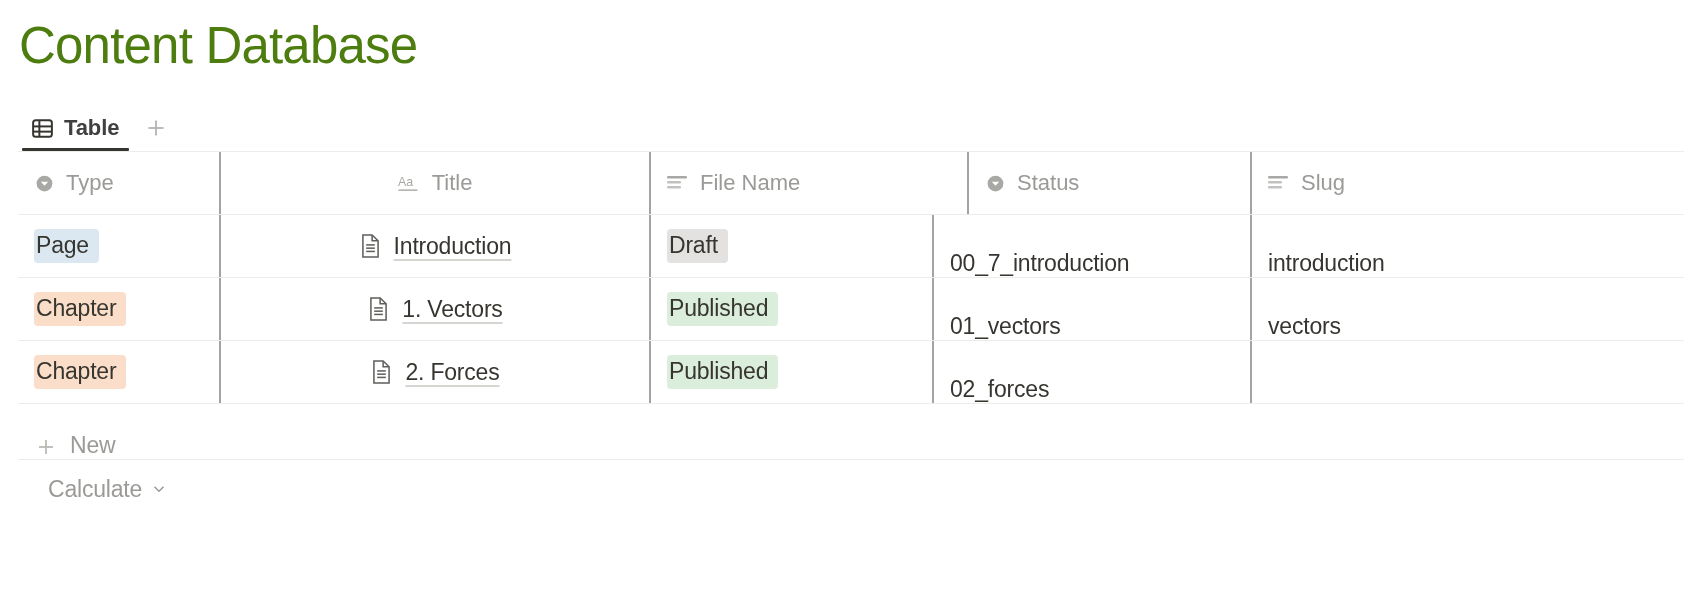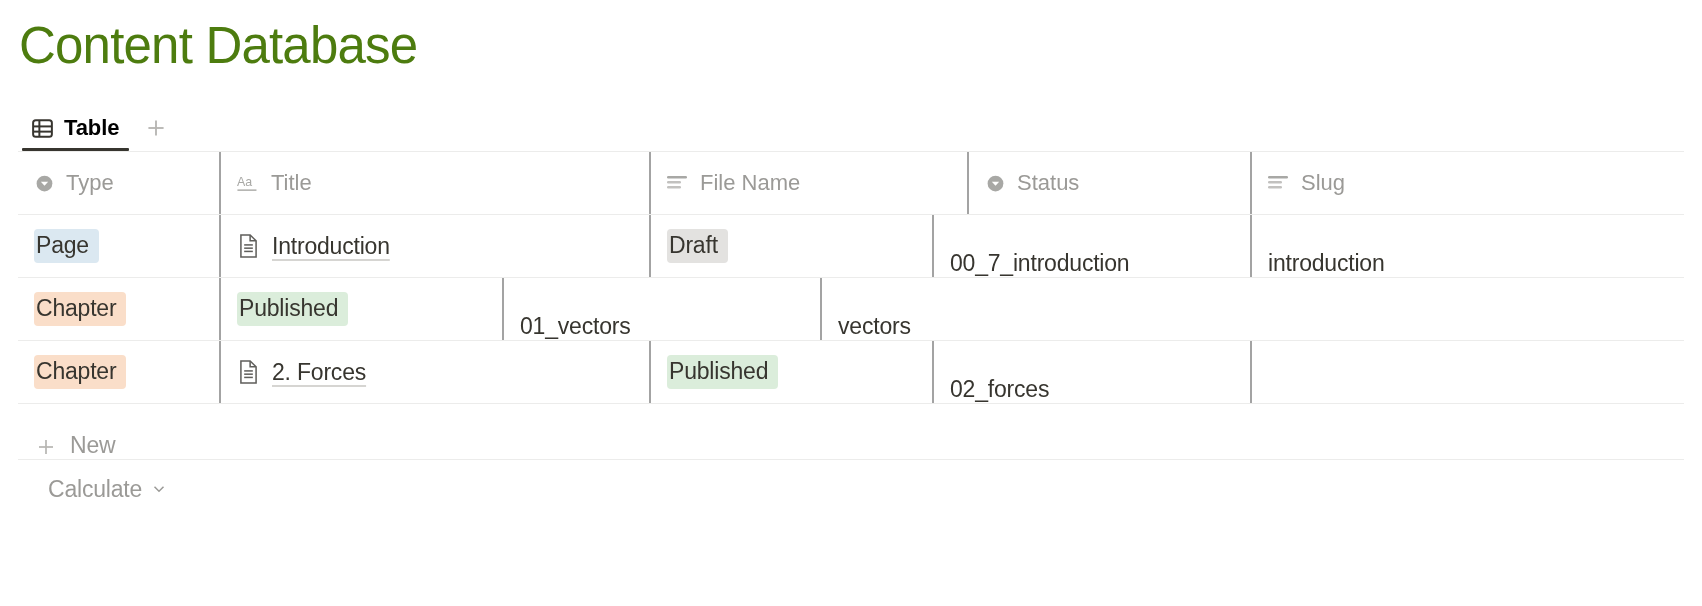--- a/index.html
+++ b/index.html
@@ -48,21 +48,21 @@
     content: "";
     position: absolute;
     left: 0; right: 0; bottom: 0;
     height: 3px;
     background: #37352f;
     border-radius: 1px;
   }
   .view-tab-label {
     font-size: 22px;
     font-weight: 600;
-    color: #000000;
+    color: #404040;
     letter-spacing: -0.1px;
   }
   .tab-add {
     display: flex;
     align-items: center;
     justify-content: center;
     width: 34px; height: 34px;
     margin-left: 10px;
     margin-bottom: 6px;
     cursor: pointer;
@@ -90,21 +90,21 @@
     display: flex;
     align-items: center;
     padding: 0 16px;
     border-right: 2px solid #a3a3a3;
     height: 62px;
     overflow: hidden;
     white-space: nowrap;
   }
   .tcell.last { border-right: none; }
   .col-type  { width: 203px; flex: 0 0 203px; }
-  .col-title { width: 430px; flex: 0 0 430px; }
+  .col-title { width: 430px; flex: 0 0 430px; justify-content: center; }
   .col-status{ width: 283px; flex: 0 0 283px; }
   .col-file  { width: 318px; flex: 0 0 318px; }
   .col-slug  { flex: 1 1 auto; }
 
   .cellvalue {
     font-size: 23px;
     color: #37352f;
     letter-spacing: -0.2px;
     margin-top: 34px;
   }
@@ -261,20 +261,32 @@
       </div>
       <div class="tcell col-slug last">
         <span class="cellvalue">introduction</span>
       </div>
     </div>
 
     <div class="trow">
       <div class="tcell col-type">
         <span class="badge" style="background-color: rgb(250, 222, 201);">Chapter</span>
       </div>
+      <div class="tcell col-title title-cell">
+        <span>
+          <svg width="23" height="26" viewBox="0 0 20 24" fill="none" stroke="#5f5e5b" stroke-width="1.4">
+            <path d="M3 1.8 h8.5 L17 7.2 V22.2 H3 Z" fill="#ffffff"></path>
+            <path d="M11.5 1.8 V7.2 H17"></path>
+            <line x1="6" y1="11" x2="14" y2="11"></line>
+            <line x1="6" y1="14" x2="14" y2="14"></line>
+            <line x1="6" y1="17" x2="14" y2="17"></line>
+          </svg>
+        </span>
+        <span class="title-text">1. Vectors</span>
+      </div>
       <div class="tcell col-status">
         <span class="badge" style="background-color: rgb(219, 237, 219);">Published</span>
       </div>
       <div class="tcell col-file">
         <span class="cellvalue">01_vectors</span>
       </div>
       <div class="tcell col-slug last">
         <span class="cellvalue">vectors</span>
       </div>
     </div>

